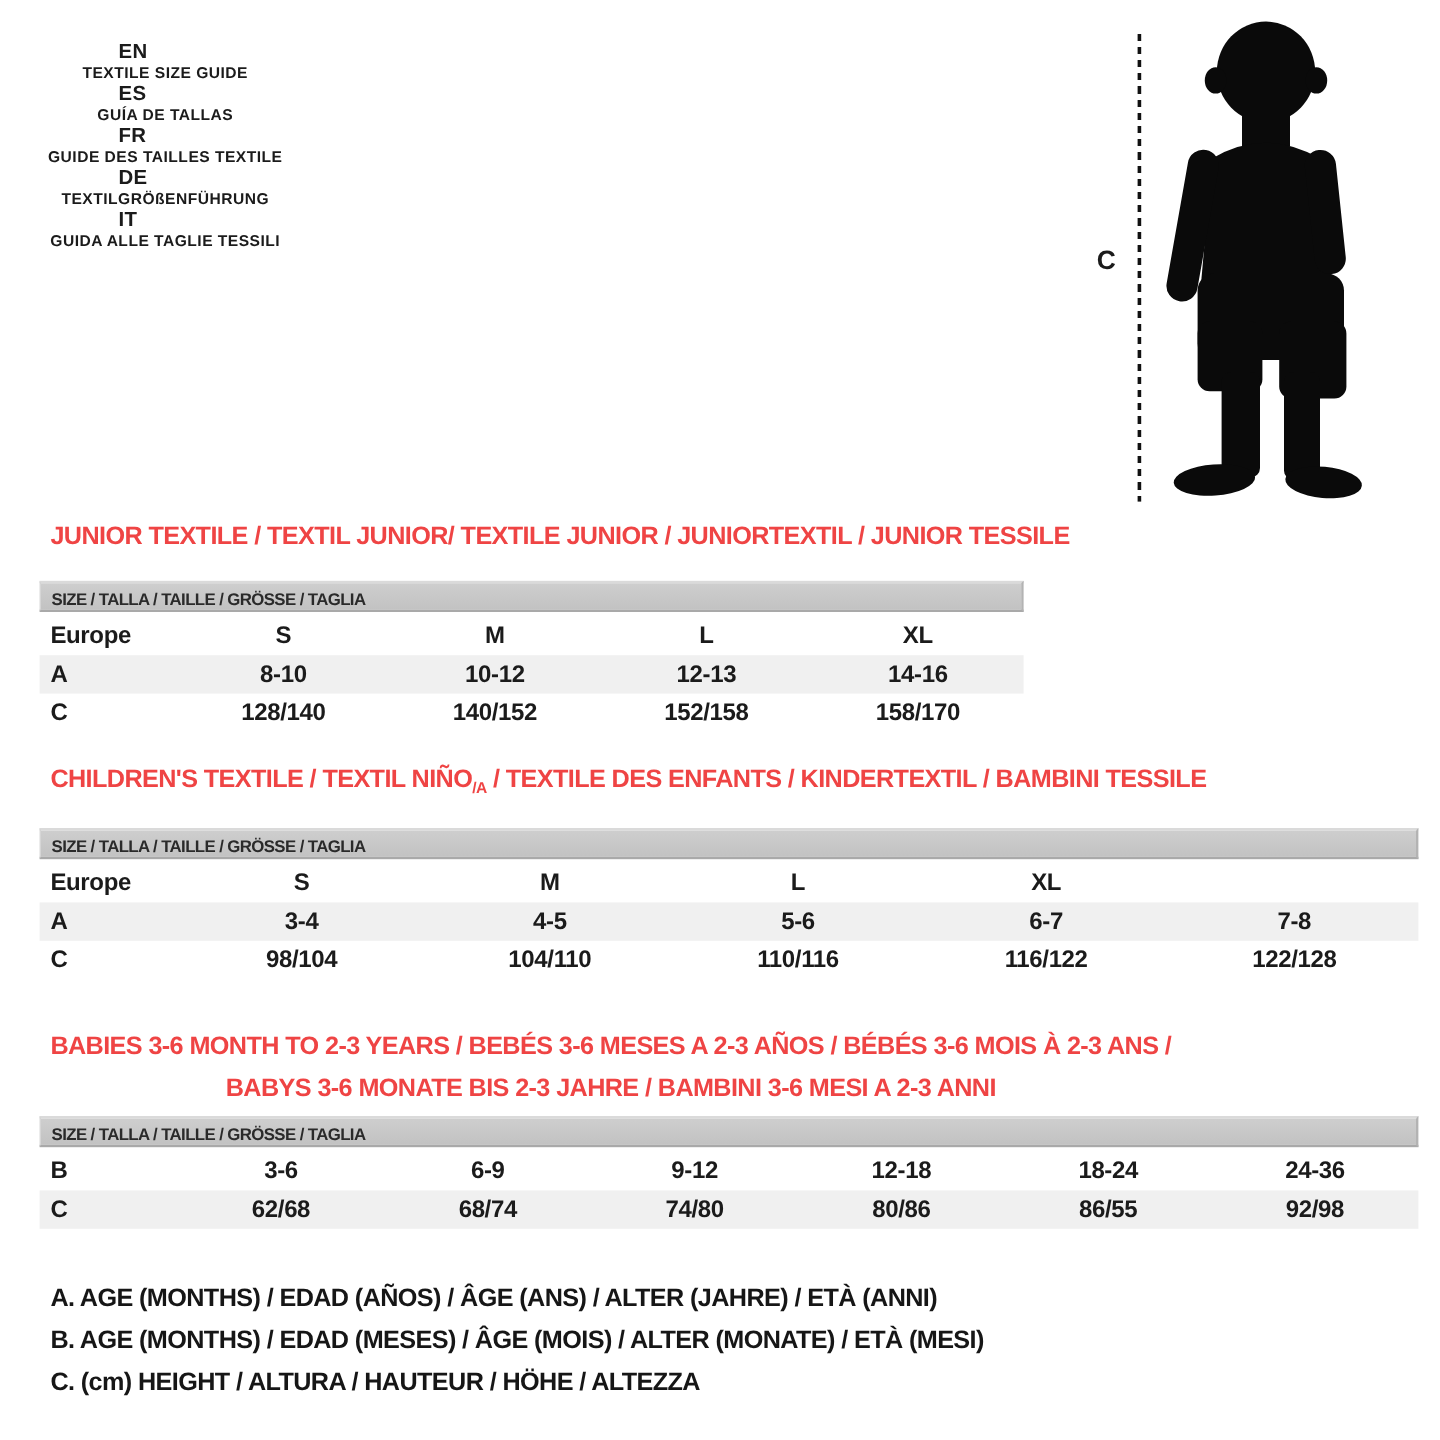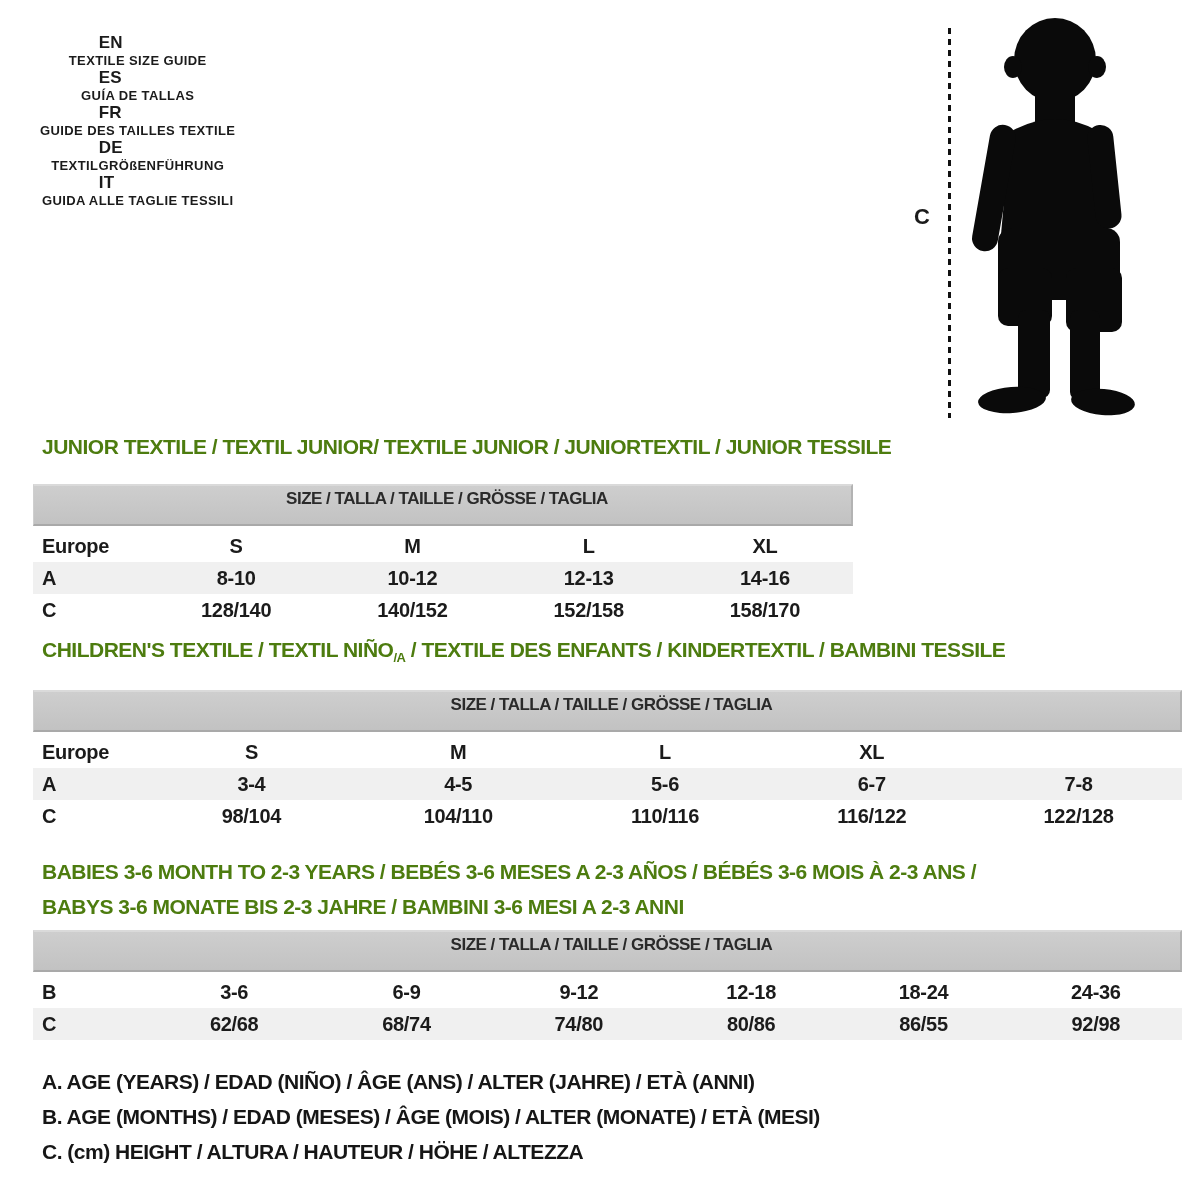--- a/index.html
+++ b/index.html
@@ -17,36 +17,35 @@
   .figure{position:absolute;left:900px;top:0;width:300px;height:430px;}
   .dash-line{
     position:absolute;left:48px;top:28px;width:3px;height:390px;
     background:repeating-linear-gradient(to bottom,#111 0 6px,transparent 6px 11px);
   }
   .measure-label{position:absolute;left:14px;top:204px;font-size:22px;font-weight:bold;}
   .toddler{position:absolute;left:50px;top:10px;}
   
   .sec-title{
     position:absolute;left:42px;font-size:21px;font-weight:bold;
-    letter-spacing:-0.5px;white-space:nowrap;color:#4d7c0f;
+    letter-spacing:-0.5px;white-space:nowrap;color:#ef4444;text-align:center;
   }
   .sec-title .t-sub{font-size:13px;vertical-align:sub;}
   .sec-title.two-line{line-height:35px;}
   
   .size-table{position:absolute;left:33px;}
   .size-table.narrow{width:820px;}
   .size-table.wide{width:1149px;}
   .t-bar{
-    height:42px;line-height:26px;padding-left:9px;
+    height:26px;line-height:26px;padding-left:9px;
     background:linear-gradient(#cecece,#c2c2c2);
     border-top:2px solid #dadada;border-bottom:2px solid #a9a9a9;
     border-left:1px solid #cfcfcf;border-right:2px solid #b3b3b3;
-    font-size:17px;font-weight:bold;letter-spacing:-0.5px;color:#2a2a2a;
+    font-size:14px;font-weight:bold;letter-spacing:-0.5px;color:#2a2a2a;
     box-sizing:border-box;
-    text-align:center;
   }
   .t-body{margin-top:4px;}
   .t-row{display:grid;height:32px;line-height:32px;}
   .cols-4{grid-template-columns:115px repeat(4,1fr);}
   .cols-5{grid-template-columns:115px repeat(5,1fr);}
   .cols-6{grid-template-columns:115px repeat(6,1fr);}
   .t-row.shaded{background:#f0f0f0;}
   .t-cell{font-size:20px;font-weight:bold;letter-spacing:-0.3px;text-align:center;}
   .t-cell.lbl{text-align:left;padding-left:9px;}
   
@@ -182,16 +181,16 @@
       <div class="t-cell">68/74</div>
       <div class="t-cell">74/80</div>
       <div class="t-cell">80/86</div>
       <div class="t-cell">86/55</div>
       <div class="t-cell">92/98</div>
     </div>
   </div>
 </div>
 
 <div class="legend">
-  <div class="legend-line">A. AGE (YEARS) / EDAD (NIÑO) / ÂGE (ANS) / ALTER (JAHRE) / ETÀ (ANNI)</div>
+  <div class="legend-line">A. AGE (MONTHS) / EDAD (AÑOS) / ÂGE (ANS) / ALTER (JAHRE) / ETÀ (ANNI)</div>
   <div class="legend-line">B. AGE (MONTHS) / EDAD (MESES) / ÂGE (MOIS) / ALTER (MONATE) / ETÀ (MESI)</div>
   <div class="legend-line">C. (cm) HEIGHT / ALTURA / HAUTEUR / HÖHE / ALTEZZA</div>
 </div>
 
 </body></html>

